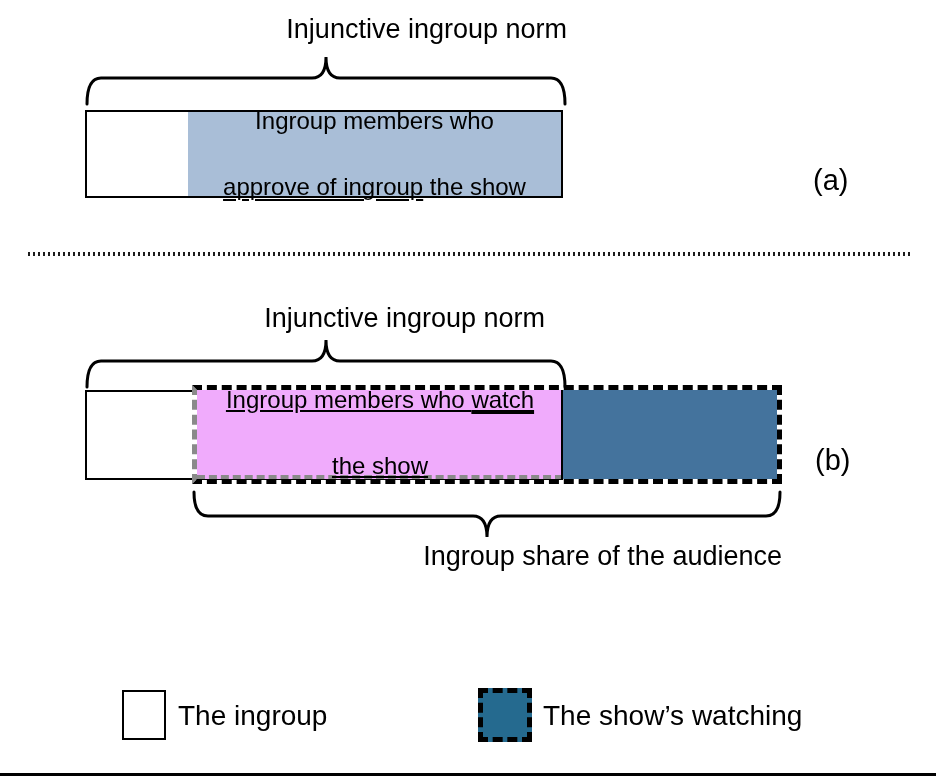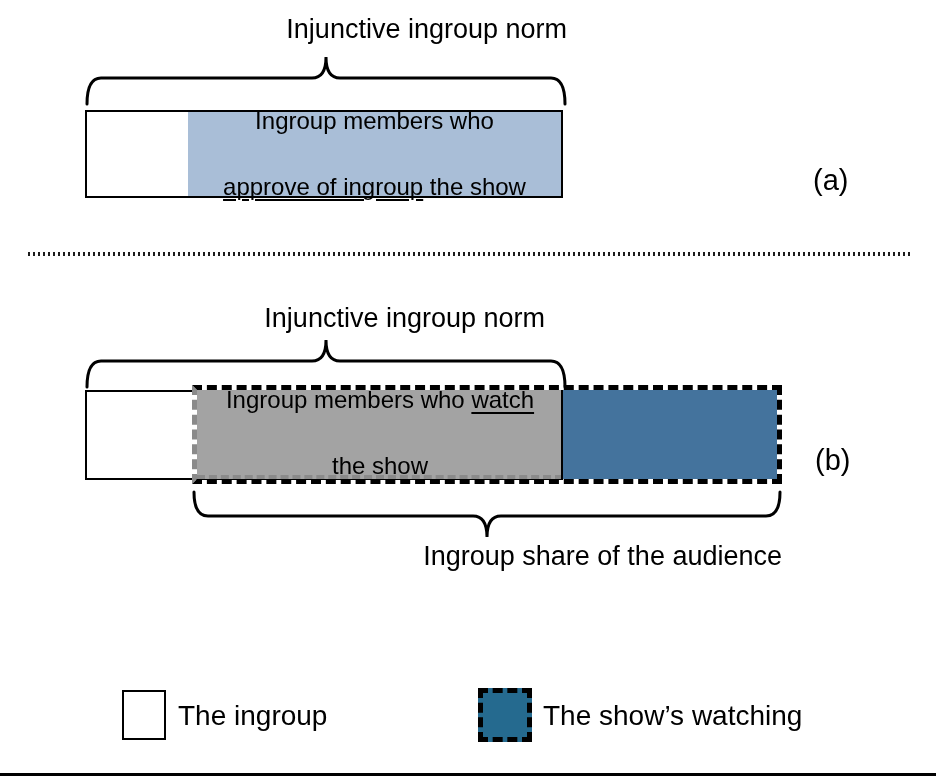--- a/index.html
+++ b/index.html
@@ -80,21 +80,21 @@
 
   <div class="abs title" style="left:85px;top:303px;width:460px;">Injunctive ingroup norm</div>
 
   <svg class="abs brace" style="left:85px;top:337px;" width="482" height="52" viewBox="0 0 482 52">
     <path d="M 2,50 Q 2,24 16,24 L 227,24 Q 241,24 241,3 Q 241,24 255,24 L 466,24 Q 480,24 480,50" fill="none" stroke="#000" stroke-width="3" stroke-linecap="round"></path>
   </svg>
 
   <div class="abs" id="bar-b-white"></div>
 
   <div class="abs" id="audience-rect">
-    <div id="overlap-region" class="bar-text" style="background: #a3a3a3;">
+    <div id="overlap-region" class="bar-text" style="background: #f0abfc; text-decoration: underline;">
       <div><span>Ingroup members who </span><span class="u">watch</span></div>
       <div>the show</div>
     </div>
     <div id="outside-region" style="background: rgb(68, 115, 157);"></div>
     <div id="bar-b-divider"></div>
   </div>
 
   <div class="abs panel-label" style="left:815px;top:444px;">(b)</div>
 
   <svg class="abs brace" style="left:192px;top:490px;" width="590" height="50" viewBox="0 0 590 50">

